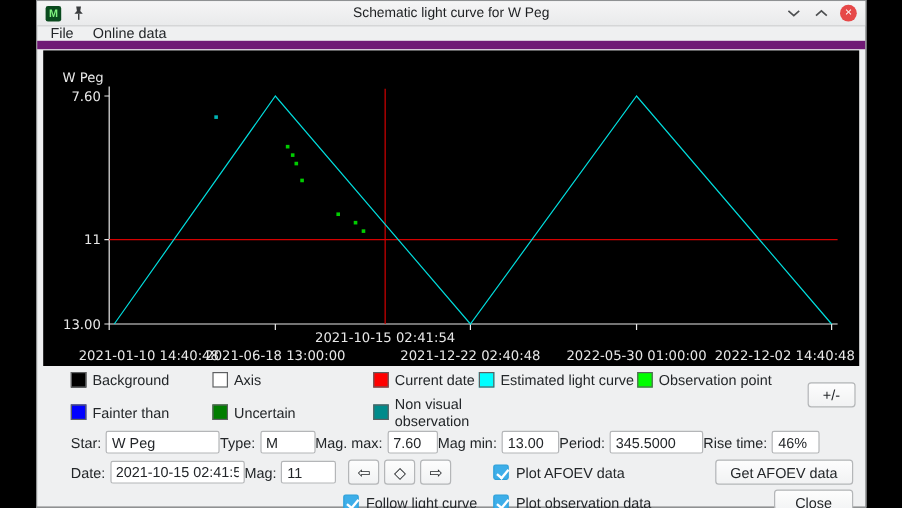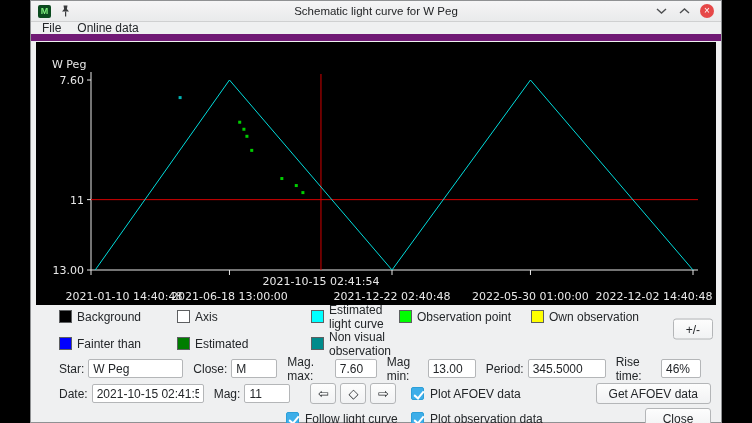--- a/index.html
+++ b/index.html
@@ -34,21 +34,21 @@
   .legend { position: relative; padding: 4px 44px 2px 28px; flex: none; }
   .legend-grid { display: grid; grid-template-columns: 118px 134px 88px 132px 1fr; row-gap: 12px; }
   .legend-item { display: flex; align-items: center; gap: 5px; height: 15px; }
   .swatch { width: 13px; height: 13px; border: 1px solid #5d5f61; flex: none; }
   .pm-btn { position: absolute; right: 8px; top: 50%; transform: translateY(-50%); }
 
   
   .form-area { padding-top: 3px; }
   .form-row { position: relative; display: flex; align-items: center; height: 25px;
               padding-left: 28px; padding-right: 10px; }
-  .fld { display: flex; align-items: center; gap: 4px; margin-right: 10px; }
+  .fld { display: flex; align-items: center; gap: 4px; margin-right: 0; }
   input.text { height: 19px; border: 1px solid #b4b6b8; border-radius: 2px; background: #fff;
                padding: 0 4px; font: 12px "Liberation Sans", sans-serif; color: #232629; }
   .btn { height: 21px; background: linear-gradient(#fdfdfd, #f1f2f3); border: 1px solid #b4b6b8;
          border-radius: 3px; padding: 0 12px; font: 12px "Liberation Sans", sans-serif; color: #232629; }
   .nav-group { display: flex; gap: 4px; margin-left: 10px; }
   .nav-btn { width: 26px; padding: 0; font-size: 13px; }
   .check-item { display: flex; align-items: center; gap: 6px; }
   .checkbox { width: 13px; height: 13px; border: 1px solid #8e9092; border-radius: 2px;
               background: #fff; position: relative; flex: none; }
   .checkbox.checked { background: #3daee9; border-color: #2c9fd8; }
@@ -134,56 +134,56 @@
     <div class="legend-grid">
       <div class="legend-item">
         <span class="swatch" style="background: rgb(0, 0, 0);"></span>
         <span>Background</span>
       </div>
       <div class="legend-item">
         <span class="swatch" style="background: rgb(255, 255, 255);"></span>
         <span>Axis</span>
       </div>
       <div class="legend-item">
+        <span class="swatch" style="background: rgb(255, 0, 0);"></span>
+        <span>Current date</span>
+      </div>
+      <div class="legend-item">
         <span class="swatch" style="background: rgb(0, 255, 255);"></span>
         <span>Estimated light curve</span>
       </div>
       <div class="legend-item">
         <span class="swatch" style="background: rgb(0, 255, 0);"></span>
         <span>Observation point</span>
       </div>
       <div class="legend-item">
-        <span class="swatch" style="background: rgb(255, 255, 0);"></span>
-        <span>Own observation</span>
-      </div>
-      <div class="legend-item">
         <span class="swatch" style="background: rgb(0, 0, 255);"></span>
         <span>Fainter than</span>
       </div>
       <div class="legend-item">
         <span class="swatch" style="background: rgb(0, 125, 0);"></span>
-        <span>Estimated</span>
+        <span>Uncertain</span>
       </div>
       <div class="legend-item">
         <span class="swatch" style="background: rgb(0, 139, 139);"></span>
         <span>Non visual observation</span>
       </div>
     </div>
     <button class="btn pm-btn">+/-</button>
   </div>
 
   <div class="form-area">
 
     <div class="form-row">
       <div class="fld">
         <label>Star:</label>
         <input class="text" style="width: 95px;" value="W Peg">
       </div>
       <div class="fld">
-        <label>Close:</label>
+        <label>Type:</label>
         <input class="text" style="width: 46px;" value="M">
       </div>
       <div class="fld">
         <label>Mag. max:</label>
         <input class="text" style="width: 42px;" value="7.60">
       </div>
       <div class="fld">
         <label>Mag min:</label>
         <input class="text" style="width: 48px;" value="13.00">
       </div>

